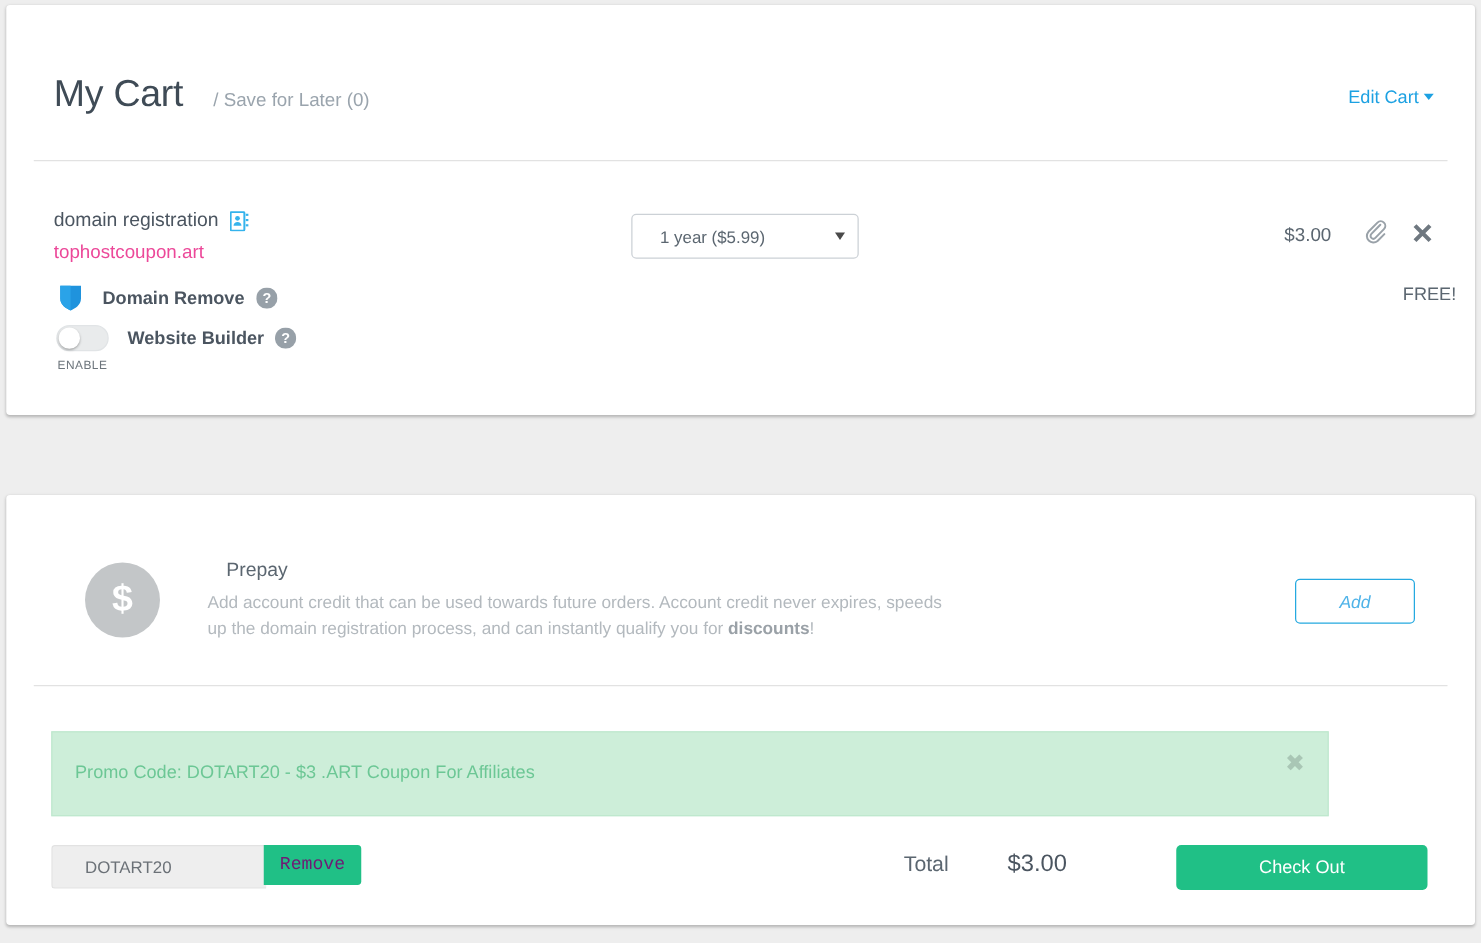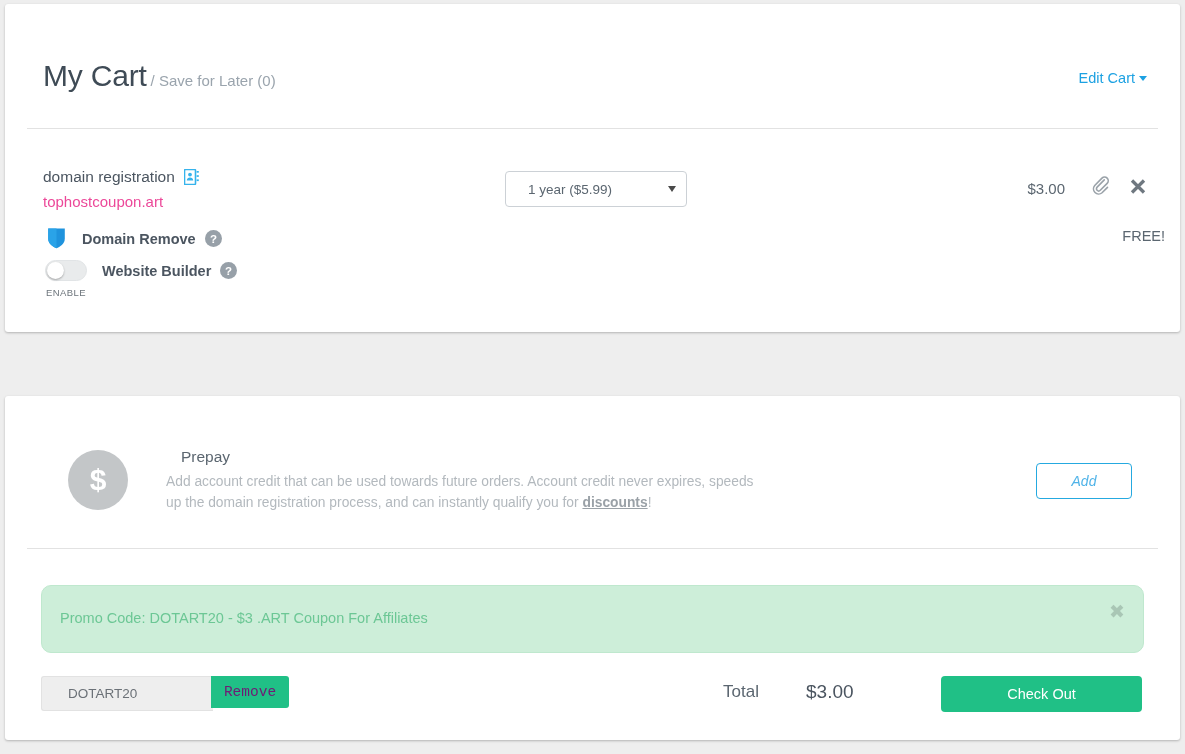--- a/index.html
+++ b/index.html
@@ -35,21 +35,21 @@
   .cart-header { position: absolute; left: 38px; top: 55px; display: flex; align-items: baseline; }
   .cart-title {
     font-size: 30px;
     color: #3f4b56;
     font-weight: 400;
     letter-spacing: -0.2px;
   }
   .cart-sub {
     font-size: 15px;
     color: #9aa4ad;
-    margin-left: 4px;
+    margin-left: 24px;
     font-weight: 400;
   }
   .edit-cart {
     position: absolute;
     right: 33px;
     top: 66px;
     font-size: 14.5px;
     color: #1ca1e2;
     cursor: pointer;
     white-space: nowrap;
@@ -161,41 +161,41 @@
   }
   .prepay-title {
     position: absolute; left: 161px; top: 448px;
     font-size: 15.5px; color: #5b6670;
   }
   .prepay-desc {
     position: absolute; left: 161px; top: 471px;
     width: 600px;
     font-size: 13.8px; color: #b3b9be; line-height: 21px;
   }
-  .prepay-desc b { font-weight: bold; color: #9aa1a7; text-decoration: underline; }
+  .prepay-desc b { font-weight: bold; color: #9aa1a7; }
   .add-btn {
     position: absolute; left: 1036px; top: 463px;
     width: 96px; height: 36px;
     border: 1px solid #25a9e0;
     border-radius: 4px;
     background: #ffffff;
     color: #4fb3e8;
     font-size: 14px;
     display: flex; align-items: center; justify-content: center;
     cursor: pointer;
     font-style: italic;
   }
 
   
   .promo-banner {
     position: absolute; left: 41px; top: 585px;
-    width: 1103px; height: 68px;
+    width: 1022px; height: 68px;
     background: #cdeed9;
     border: 1px solid #bfe8ce;
-    border-radius: 10px;
+    border-radius: 0;
   }
   .promo-text {
     position: absolute; left: 18px; top: 24px;
     font-size: 14.5px; color: #6cc795;
   }
   .promo-close {
     position: absolute; right: 18px; top: 16px;
     font-size: 19px; color: #a9c6b5; cursor: pointer;
     line-height: 1;
   }

